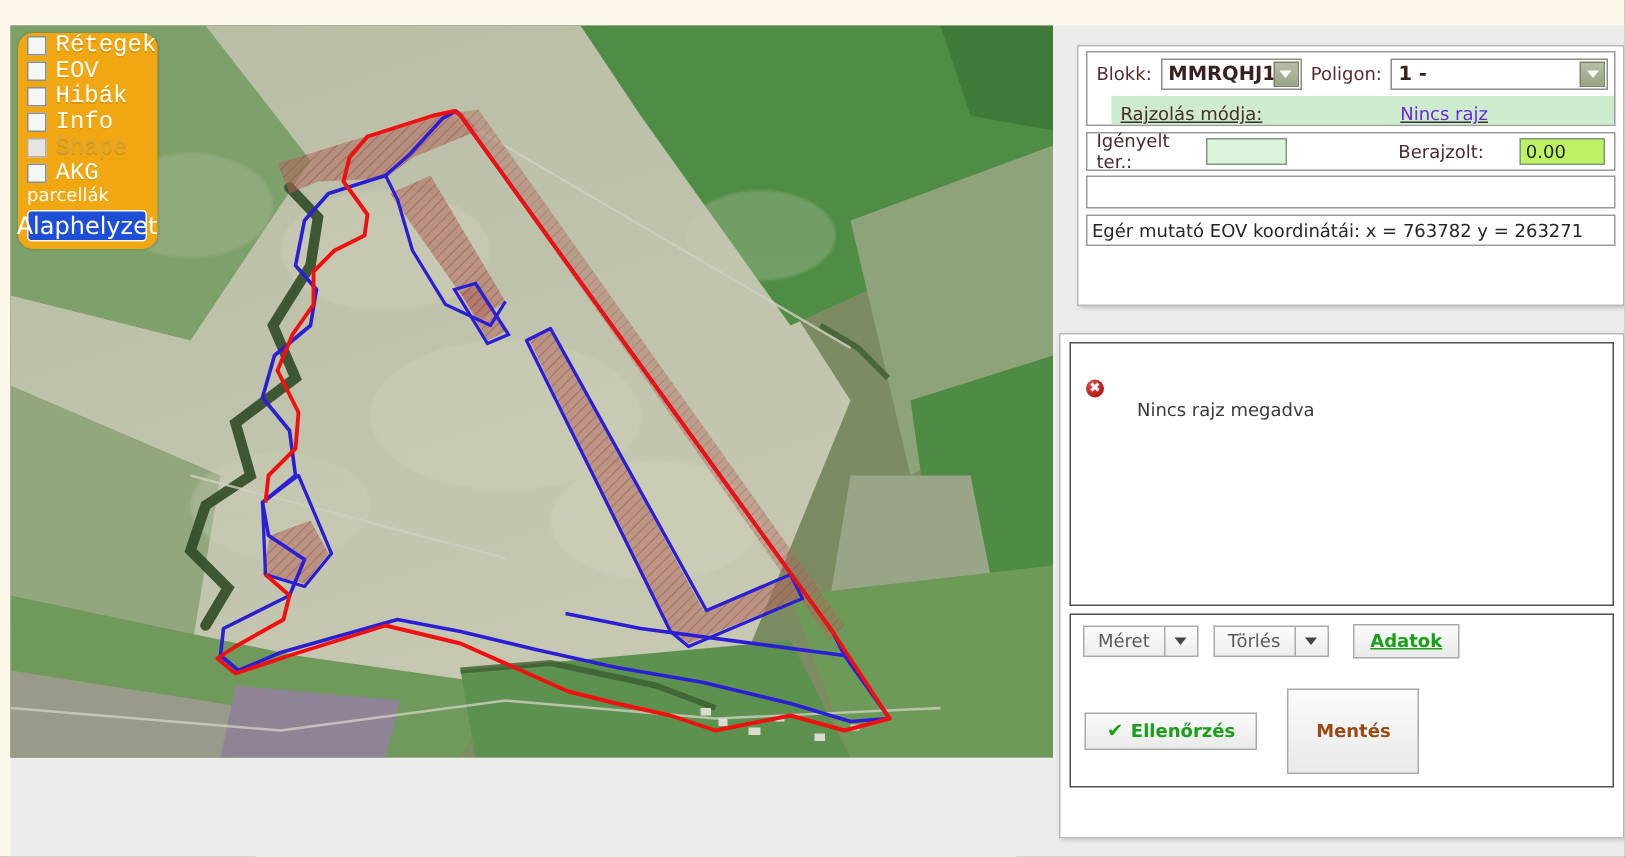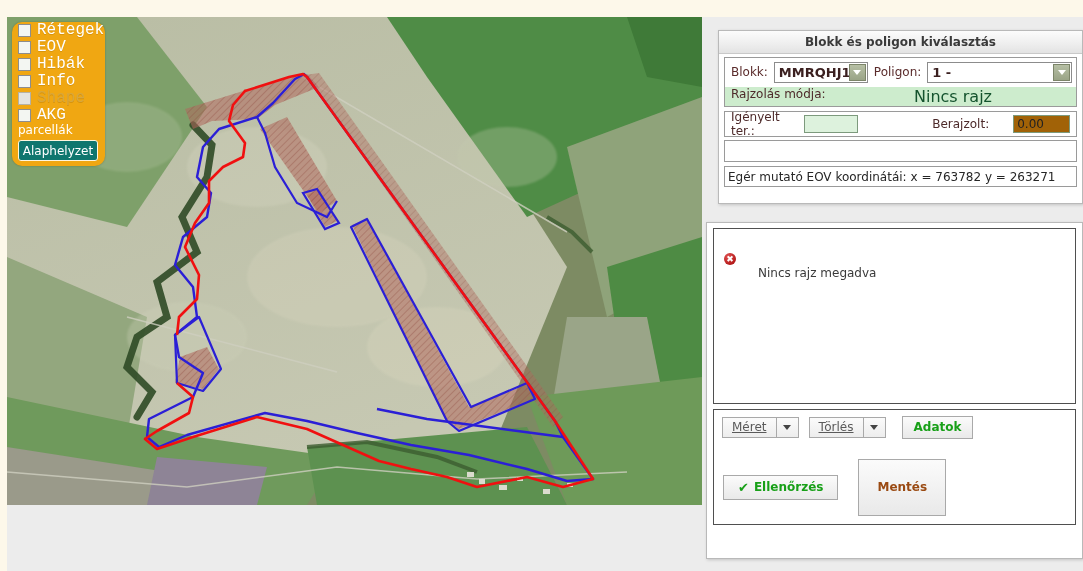--- a/index.html
+++ b/index.html
@@ -51,22 +51,22 @@
     text-shadow:0 1px 0 rgba(140,90,0,.25);
     white-space:nowrap;
   }
   .layer-lbl.disabled{color:#d8a73c;}
   #akg-second{
     padding-left:6px;font-size:12px;color:#fff;line-height:14px;
     margin-top:-1px;
   }
   #reset-btn{
     margin:3px 0 0 6px;width:78px;height:19px;
-    background:#0f766e;border:1px solid #fff6de;
-    border-radius:3px;color:#fff;font-size:12px;
+    background:#1d4ed8;border:1px solid #fff6de;
+    border-radius:3px;color:#fff;font-size:16px;
     display:flex;align-items:center;justify-content:center;
     cursor:pointer;
   }
 
   
   .panel{
     position:absolute;
     background:#ffffff;
     border:1px solid #b9b9b9;
     box-shadow:1px 1px 3px rgba(0,0,0,.18);
@@ -104,39 +104,40 @@
     display:flex;align-items:center;justify-content:center;
   }
   .combo .arrow:after{
     content:"";display:block;
     border-left:4px solid transparent;border-right:4px solid transparent;
     border-top:5px solid #ffffff;
   }
   #combo-blokk{width:92px;}
   #combo-poligon{width:150px;flex:1;}
   .sel-row2{
-    display:flex;align-items:flex-start;height:19px;
-    background:#cdeccd;margin:2px 0 0 0;padding:0 6px;
+    display:flex;align-items:flex-end;height:19px;
+    background:#cdeccd;margin:2px 0 0 16px;padding:0 6px;
     border-top:1px solid #fff;
+    text-decoration:underline;
   }
   .sel-row2 .l{font-size:12px;color:#4d2a2a;}
-  .sel-row2 .r{font-size:16px;color:#14532d;margin-left:auto;margin-right:78px;}
+  .sel-row2 .r{font-size:12px;color:#6d28d9;margin-left:auto;margin-right:78px;}
 
   #area-box{
     border:1px solid #9a9a9a;background:#fff;margin:4px 5px 0 5px;
     height:24px;display:flex;align-items:center;padding:0 6px;gap:24px;
   }
   #area-box .lbl{font-size:12px;color:#4d2a2a;}
   .inp-green{
     height:16px;border:1px solid #7d9a7d;background:#d9f2d9;
     font-size:12px;color:#222;padding:0 3px;display:flex;align-items:center;
     font-family:"DejaVu Sans","Liberation Sans",sans-serif;
   }
   #inp-igenyelt{width:82px;background:#ddf2dd;}
-  #inp-berajzolt{width:86px;background:#a16207;}
+  #inp-berajzolt{width:86px;background:#bef264;}
 
   #blank-box{
     border:1px solid #9a9a9a;background:#fff;margin:3px 5px 0 5px;height:20px;
   }
   #coord-box{
     border:1px solid #9a9a9a;background:#fff;margin:4px 5px 0 5px;height:19px;
     display:flex;align-items:center;padding:0 3px;
   }
   #coord-box .t{font-size:12px;color:#262626;white-space:nowrap;}
 
@@ -157,40 +158,40 @@
 
   #tool-box{
     border:1px solid #4f4f4f;background:#fff;margin:5px 6px 0 6px;
     height:114px;position:relative;
   }
   #tool-row{display:flex;align-items:center;padding:6px 0 0 8px;gap:10px;}
   .split-btn{display:flex;align-items:stretch;cursor:pointer;}
   .split-btn .main{
     height:19px;line-height:19px;padding:0 9px;font-size:12px;color:#5a5a5a;
     background:linear-gradient(to bottom,#fbfbfb,#ededed);
-    border:1px solid #a9a9a9;border-right:none;text-decoration:underline;
+    border:1px solid #a9a9a9;border-right:none;
   }
   .split-btn .drop{
     width:21px;height:19px;
     background:linear-gradient(to bottom,#fbfbfb,#ededed);
     border:1px solid #a9a9a9;
     display:flex;align-items:center;justify-content:center;
   }
   .split-btn .drop:after{
     content:"";display:block;
     border-left:4px solid transparent;border-right:4px solid transparent;
     border-top:5px solid #444;
   }
   .btn{
     height:21px;line-height:21px;padding:0 11px;font-size:12px;font-weight:bold;
     background:linear-gradient(to bottom,#fbfbfb,#e9e9e9);
     border:1px solid #a9a9a9;cursor:pointer;display:inline-flex;
     align-items:center;justify-content:center;
   }
-  .btn.green{color:#18a018;}
+  .btn.green{color:#18a018;text-decoration:underline;}
   .btn.brown{color:#9a4a12;}
   #btn-adatok{margin-left:6px;}
   #bottom-row{
     position:absolute;left:9px;bottom:8px;display:flex;gap:20px;align-items:center;
   }
   #btn-ellenorzes{padding:0 14px;height:23px;}
   #btn-mentes{padding:16px 18px;height:23px;}
   .check-glyph{color:#18a018;font-size:13px;margin-right:5px;font-weight:bold;}
 </style>
 </head>
@@ -326,21 +327,20 @@
   </div>
   <div class="layer-row">
     <span class="layer-cb"></span>
     <span class="layer-lbl">AKG</span>
   </div>
   <div id="akg-second">parcellák</div>
   <div id="reset-btn">Alaphelyzet</div>
 </div>
 
 <div id="panel-select" class="panel">
-  <div class="panel-head">Blokk és poligon kiválasztás</div>
 
   <div id="select-box">
     <div class="sel-row1">
       <span class="fld-label">Blokk:</span>
       <div class="combo" id="combo-blokk">
         <span class="val">MMRQHJ14</span>
         <span class="arrow"></span>
       </div>
       <span class="fld-label">Poligon:</span>
       <div class="combo" id="combo-poligon">

